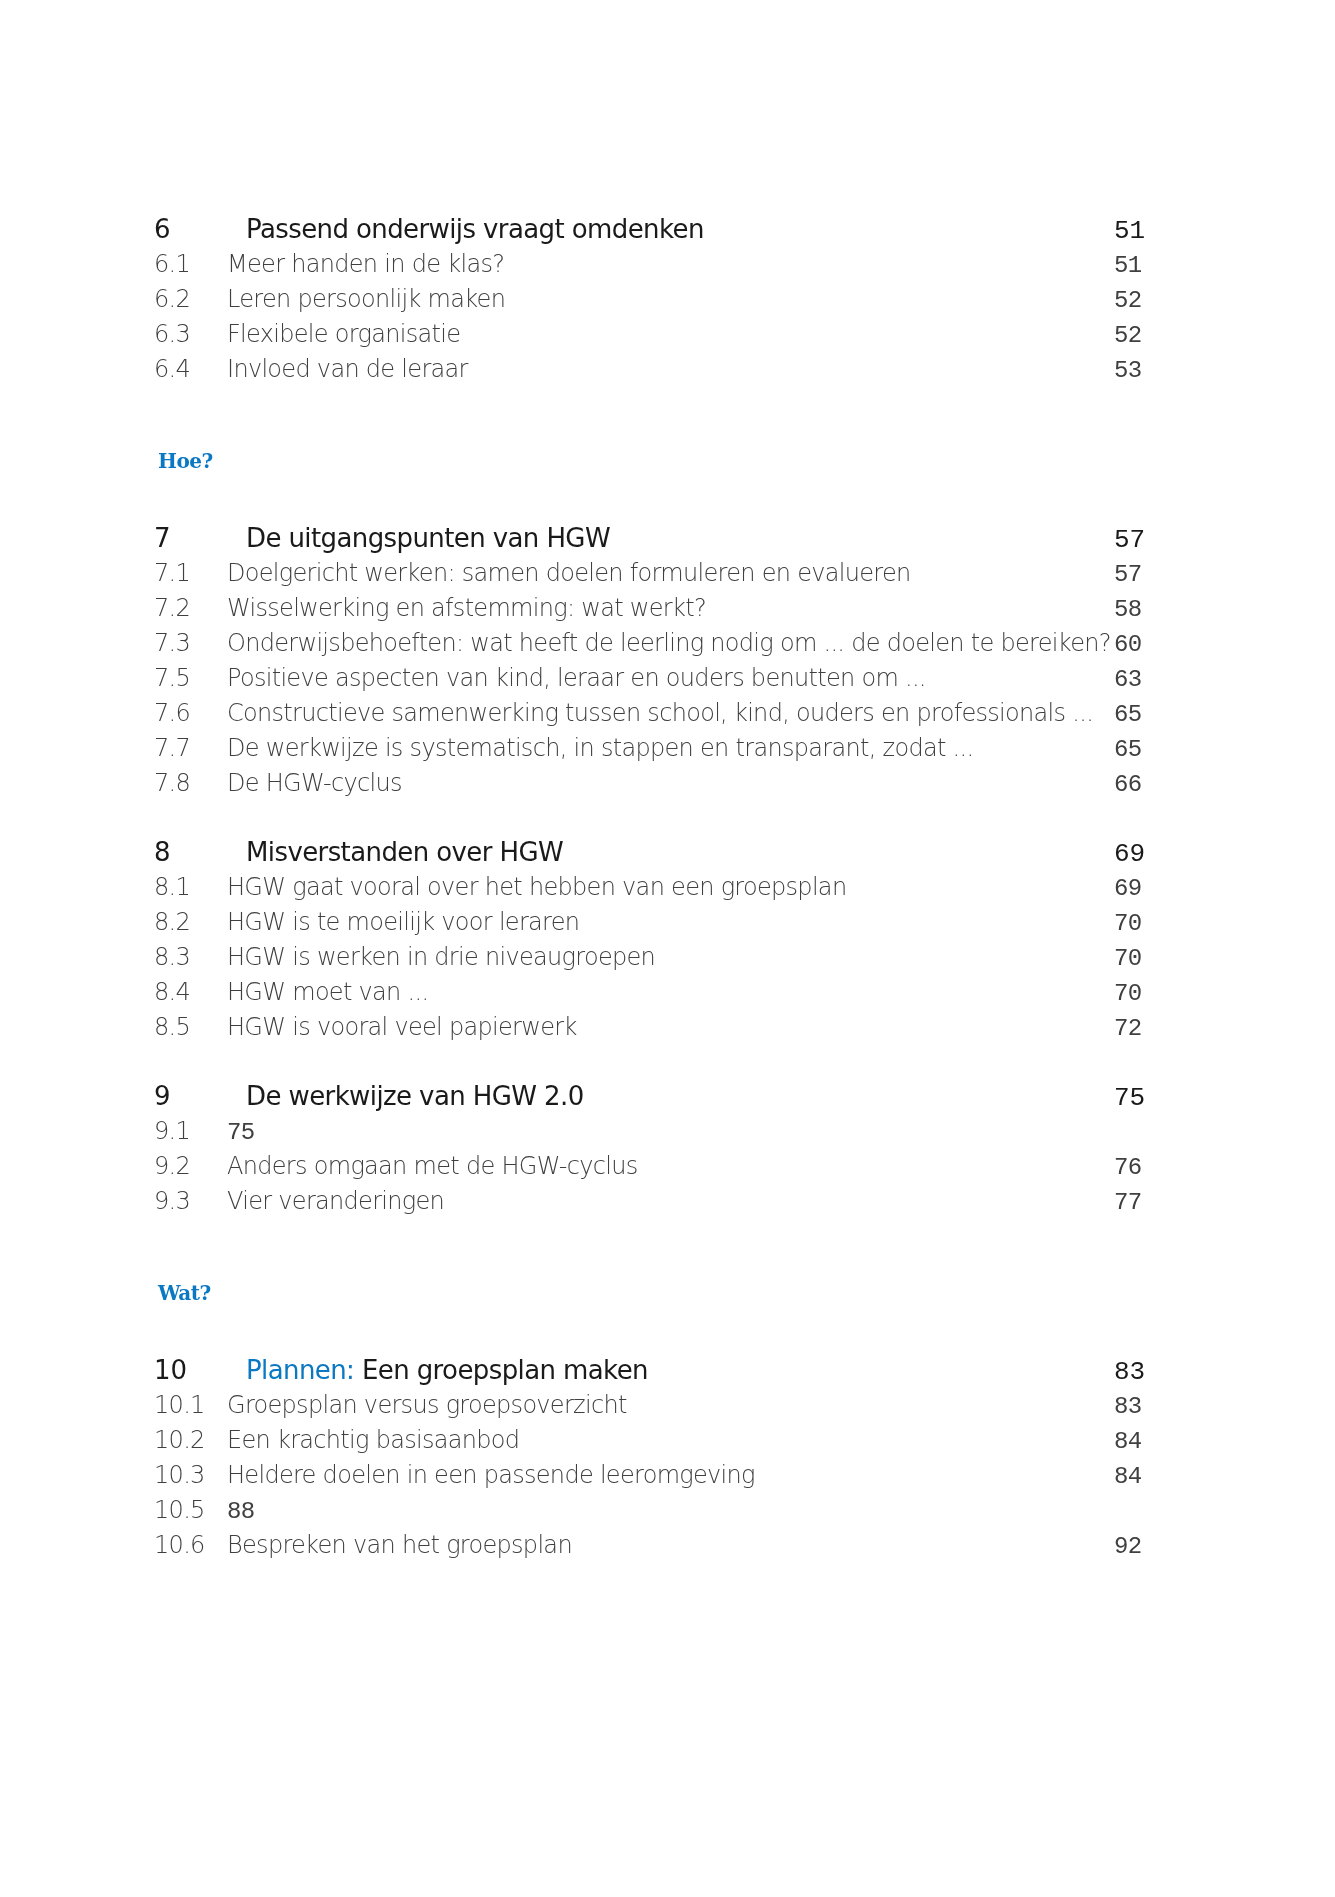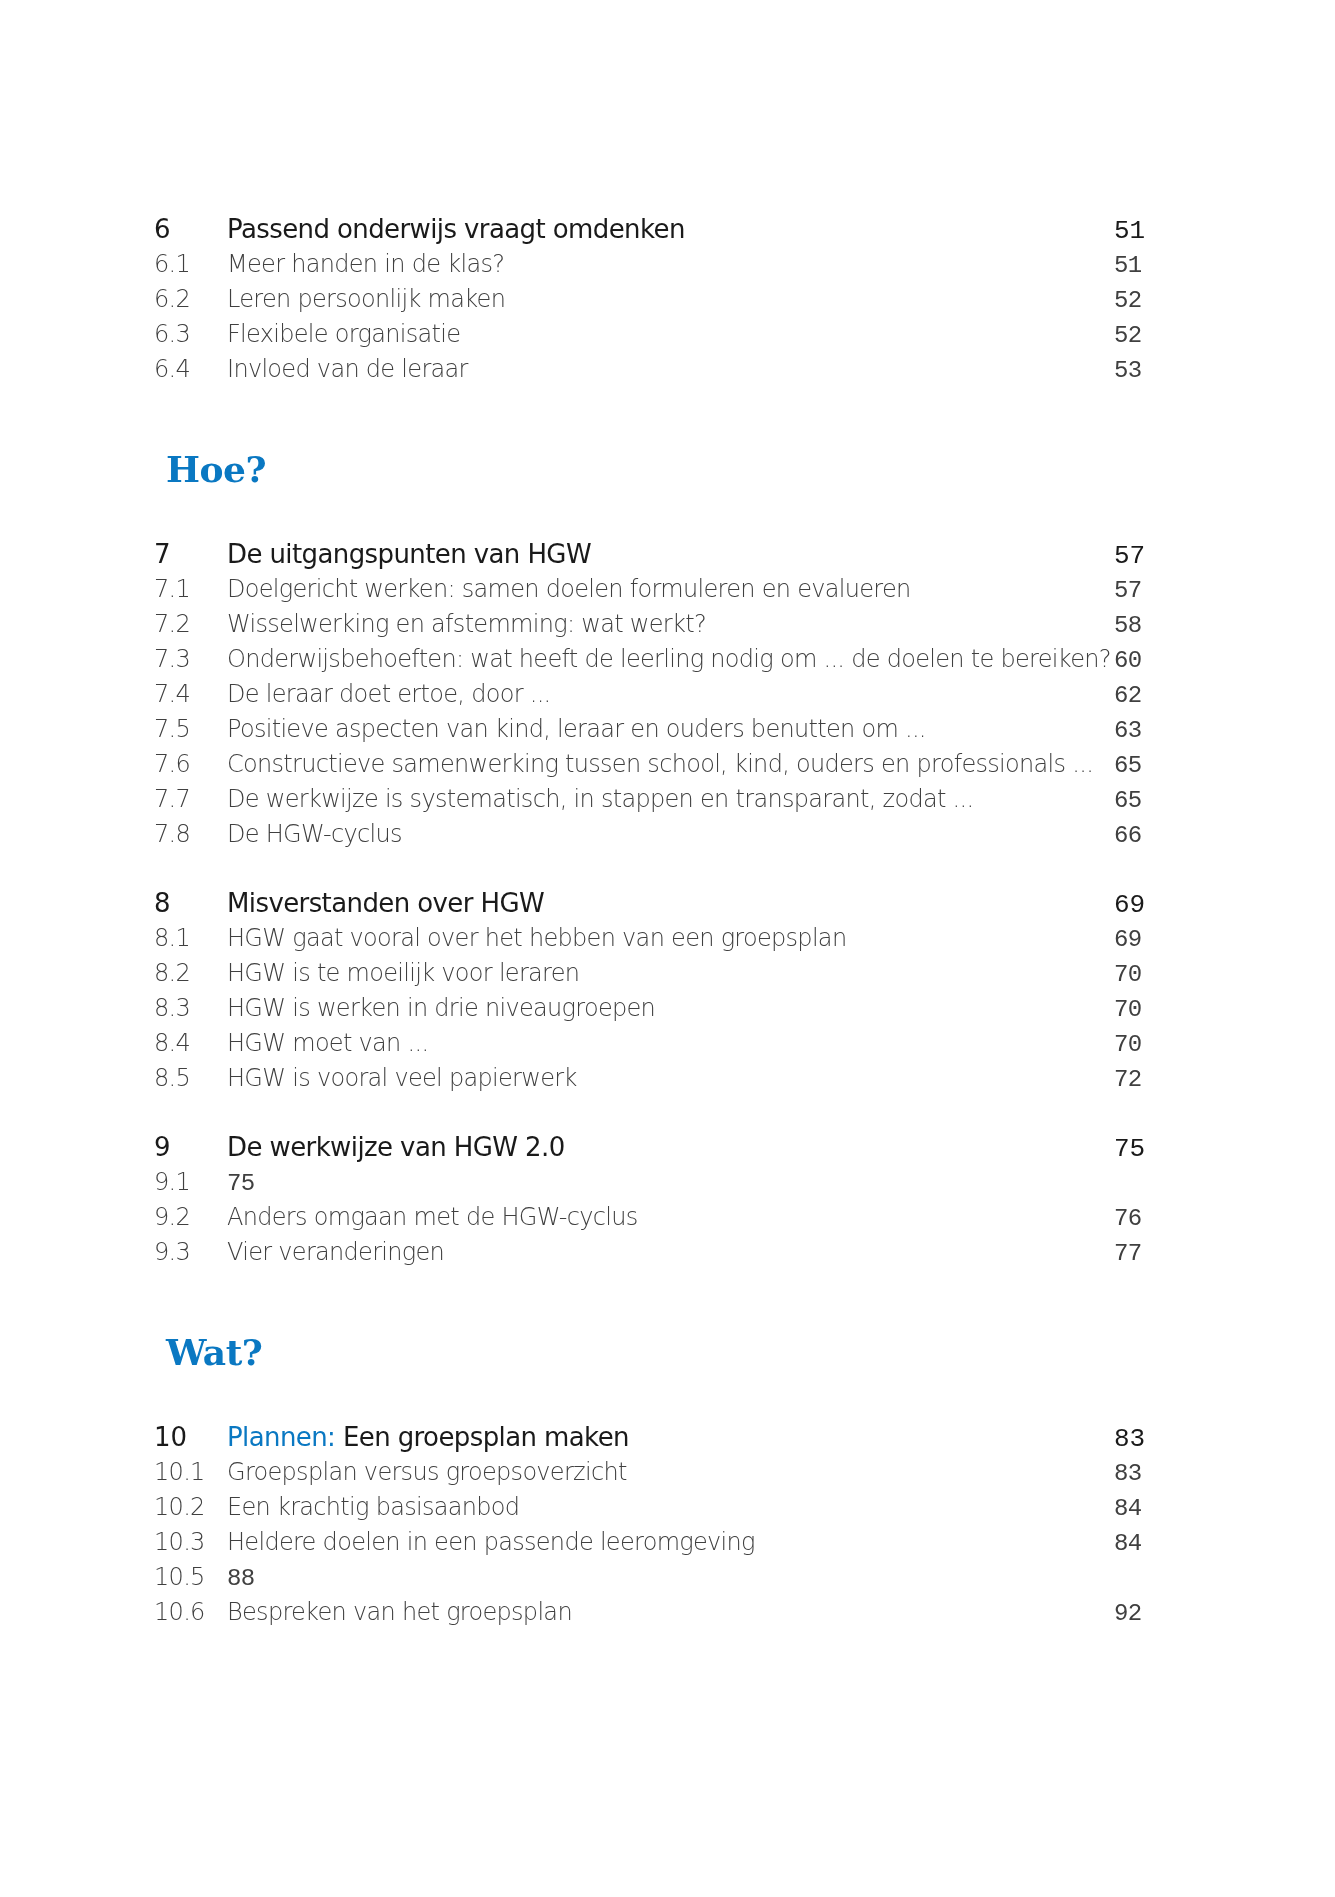--- a/index.html
+++ b/index.html
@@ -17,25 +17,25 @@
     }
     .page {
       position: absolute;
       left: 154px;
       top: 212px;
       width: 1020px;
     }
     .section-heading {
       font-family: "DejaVu Serif", serif;
       font-weight: bold;
-      font-size: 36px;
+      font-size: 20px;
       color: #0a78c2;
       height: 40px;
       line-height: 40px;
-      margin: 12px;
+      margin: 4px;
       letter-spacing: -0.5px;
     }
     .chapter {
       margin: 0;
     }
     .row {
       display: flex;
       align-items: baseline;
       height: 35px;
       line-height: 35px;
@@ -61,20 +61,21 @@
       font-weight: 500;
     }
     .row.sub-row {
       font-size: 24px;
       color: #404040;
       font-weight: 300;
       letter-spacing: -0.7px;
     }
     .row.chapter-row .title {
       letter-spacing: -0.6px;
+      margin-left: 19px;
     }
     .accent {
       color: #0a78c2;
       text-align: right;
     }
     .gap-after-chapter { height: 34px; }
     .gap-before-heading { height: 50px; }
     .gap-after-heading { height: 36px; }
     .gap-before-heading-2 { height: 50px; }
   </style>
@@ -132,25 +133,20 @@
       <span class="num">7.2</span>
       <span class="title">Wisselwerking en afstemming: wat werkt?</span>
       <span class="page-num">58</span>
     </div>
     <div class="row sub-row">
       <span class="num">7.3</span>
       <span class="title">Onderwijsbehoeften: wat heeft de leerling nodig om ... de doelen te bereiken?</span>
       <span class="page-num">60</span>
     </div>
     <div class="row sub-row">
-      <span class="num">7.4</span>
-      <span class="title">De leraar doet ertoe, door ...</span>
-      <span class="page-num">62</span>
-    </div>
-    <div class="row sub-row">
       <span class="num">7.5</span>
       <span class="title">Positieve aspecten van kind, leraar en ouders benutten om ...</span>
       <span class="page-num">63</span>
     </div>
     <div class="row sub-row">
       <span class="num">7.6</span>
       <span class="title">Constructieve samenwerking tussen school, kind, ouders en professionals ...</span>
       <span class="page-num">65</span>
     </div>
     <div class="row sub-row">

